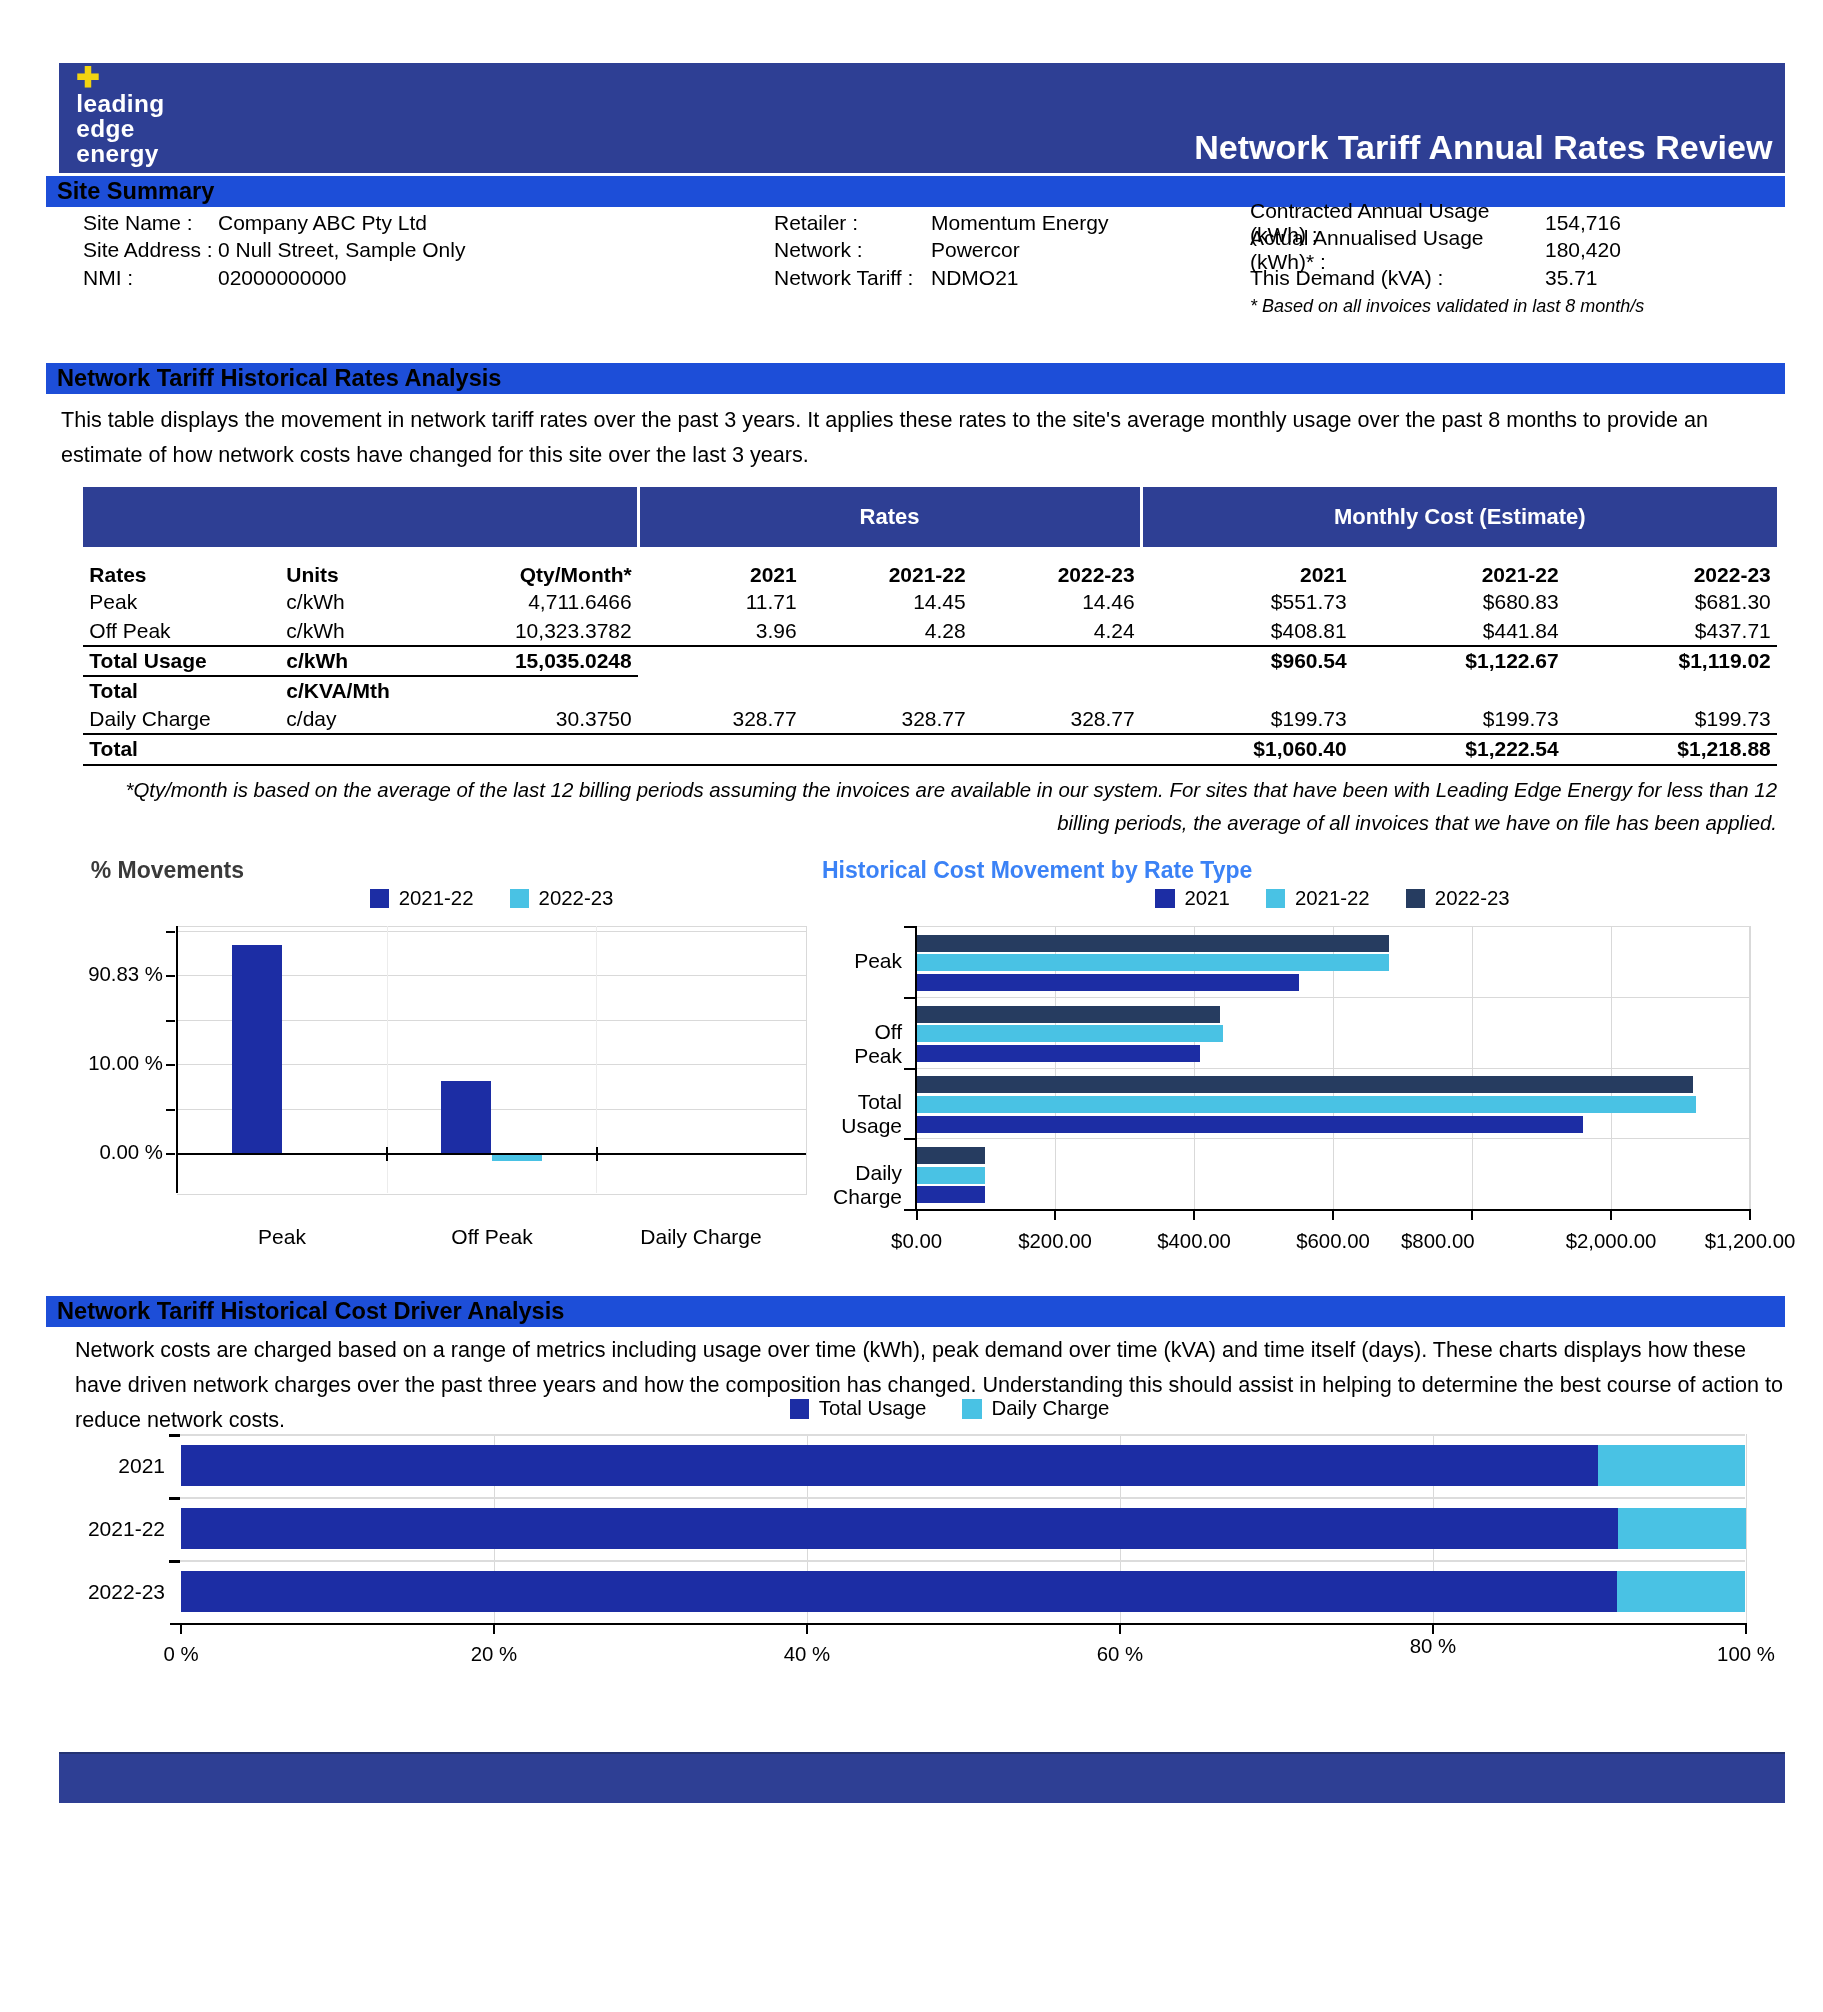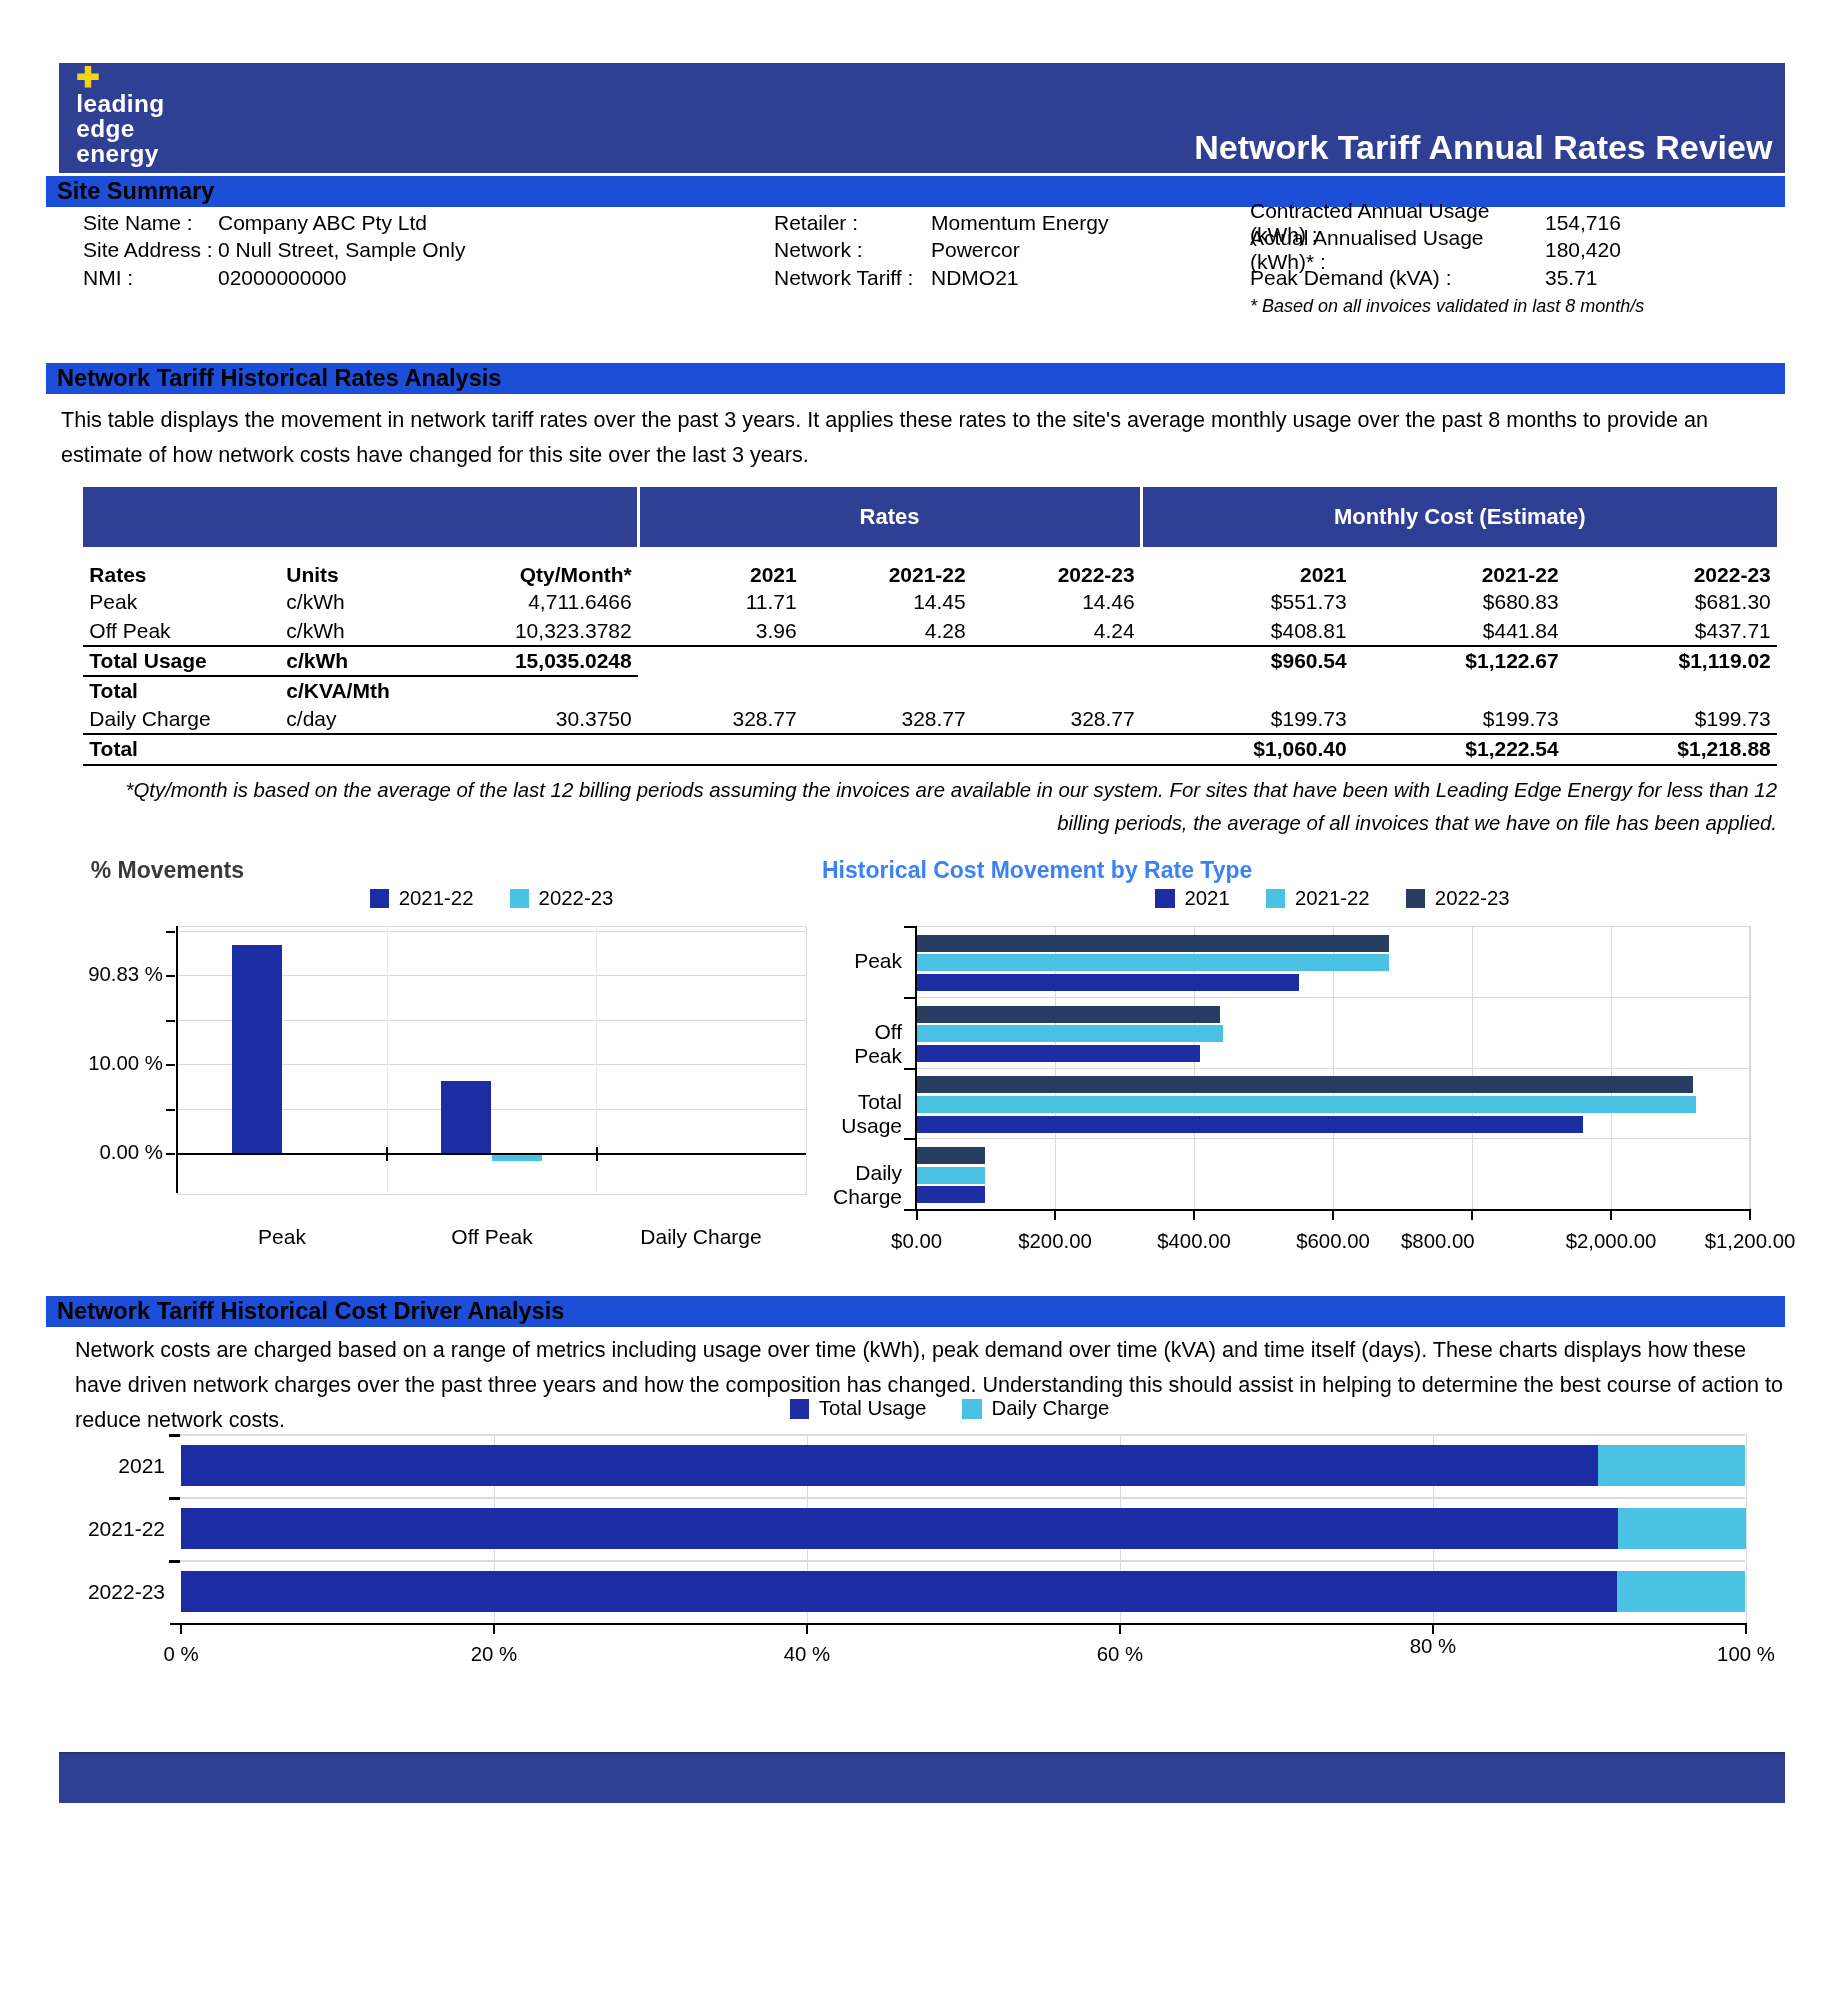--- a/index.html
+++ b/index.html
@@ -95,21 +95,21 @@
   <div class="ss-col" style="left:1250px;width:550px;">
     <div class="ss-row">
       <div class="ss-label" style="width:295px;">Contracted Annual Usage (kWh) :</div>
       <div class="ss-value">154,716</div>
     </div>
     <div class="ss-row">
       <div class="ss-label" style="width:295px;">Actual Annualised Usage (kWh)* :</div>
       <div class="ss-value">180,420</div>
     </div>
     <div class="ss-row">
-      <div class="ss-label" style="width:295px;">Peak Demand (kVA) :</div>
+      <div class="ss-label" style="width:295px;">This Demand (kVA) :</div>
       <div class="ss-value">35.71</div>
     </div>
     <div class="ss-note">* Based on all invoices validated in last 8 month/s</div>
   </div>
 
   <div class="section-bar" style="top:363px;">Network Tariff Historical Rates Analysis</div>
   <p class="intro" style="left:61px;top:403px;width:1730px;">This table displays the movement in network tariff rates over the past 3 years. It applies these rates to the site's average monthly usage over the past  8 months to provide an estimate of how network costs have changed for this site over the last 3 years.</p>
 
   <table class="rates">
     <colgroup>

